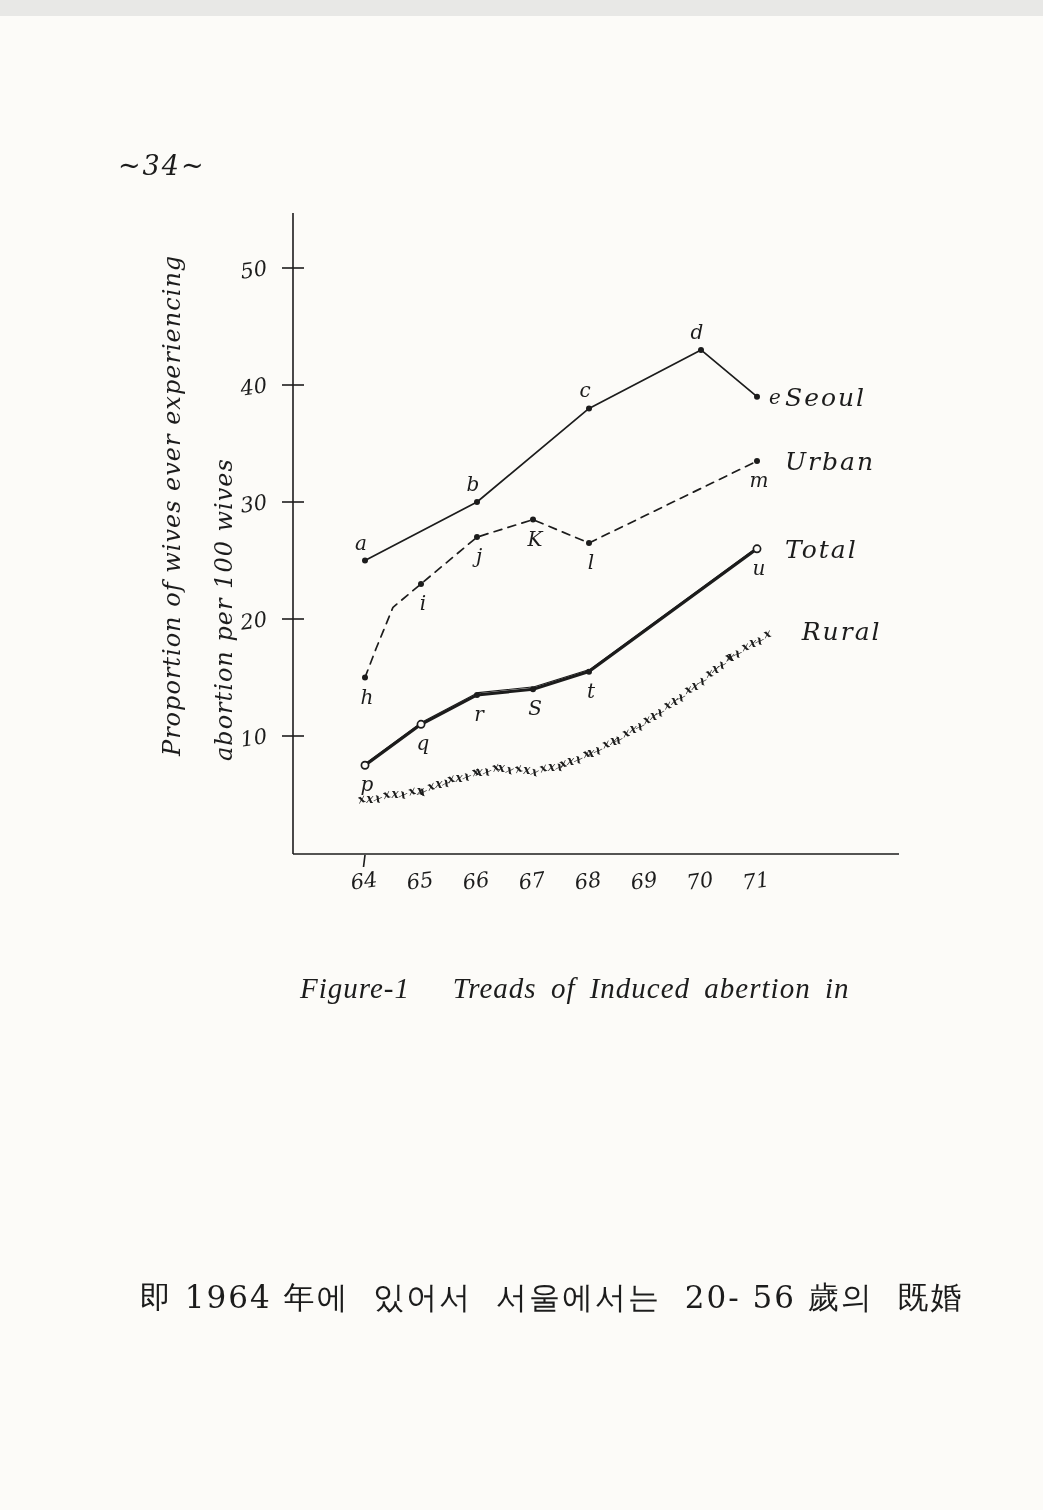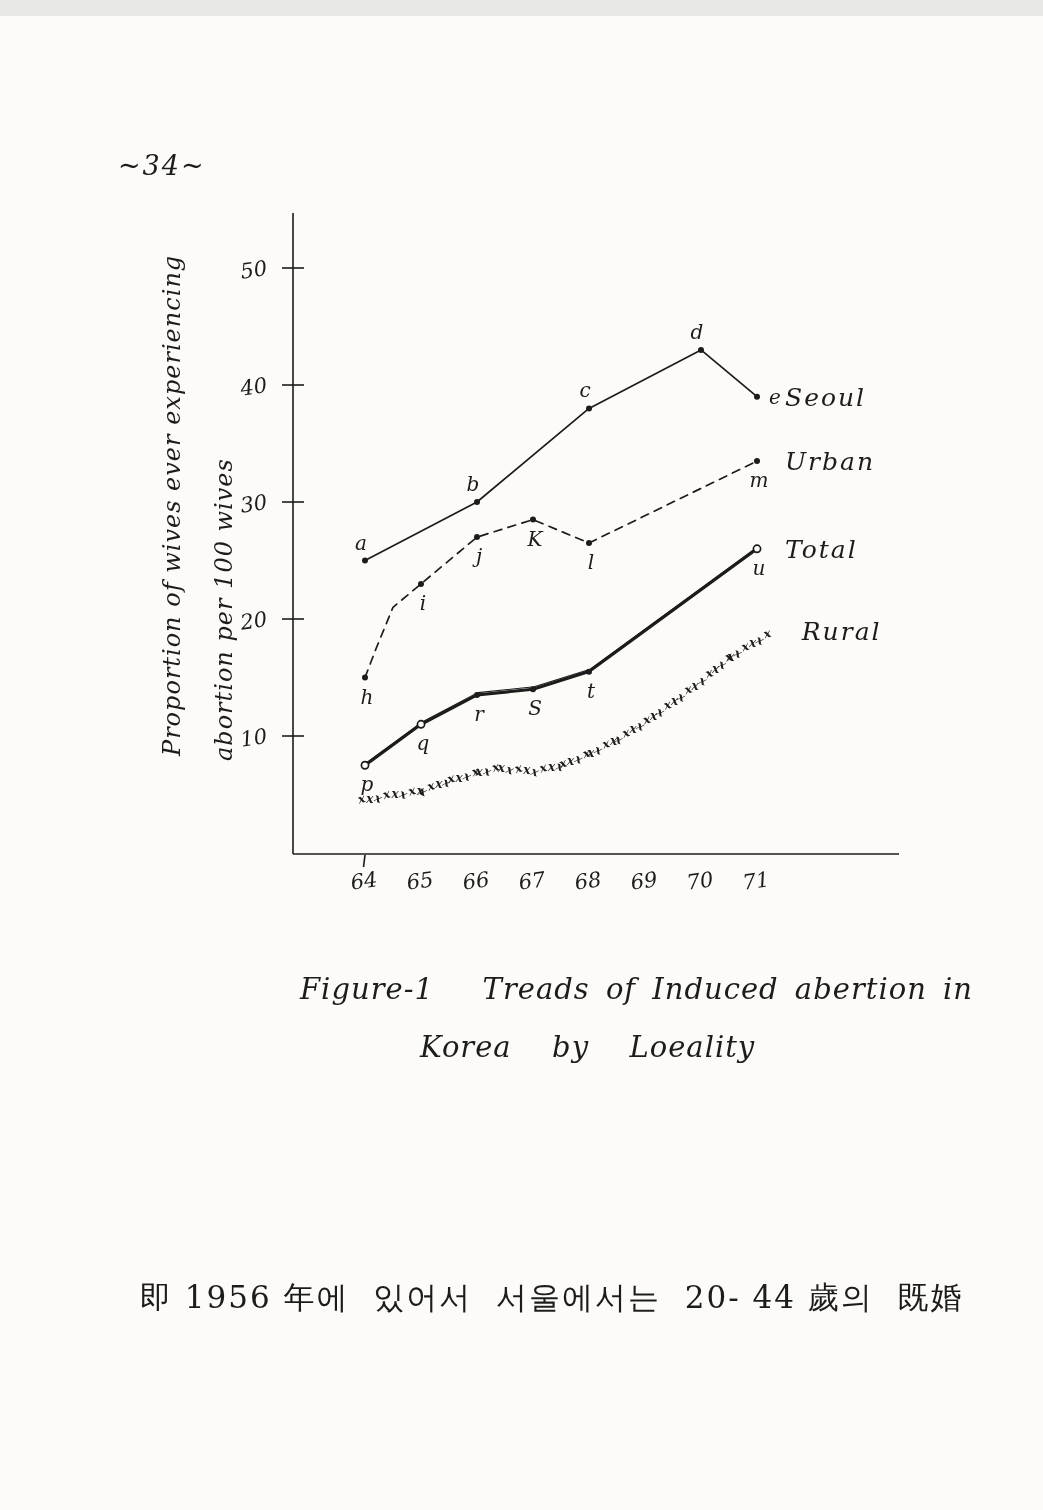--- a/index.html
+++ b/index.html
@@ -19,21 +19,21 @@
   .thin{stroke-width:1.1;}
   .dot{fill:#1c1c1c;}
   .dot.open{fill:#fcfbf8;stroke:#1c1c1c;stroke-width:1.7;}
   #chart-svg text{fill:#1c1c1c;font-family:"DejaVu Serif",serif;font-style:italic;}
   .tick{font-size:21px;}
   .ylab{font-size:24px;letter-spacing:1px;}
   .plab{font-size:20px;}
   .sname{font-size:25px;letter-spacing:2px;}
   .xm{font-size:12px;font-weight:bold;}
   .xaxis-caption{left:446px;top:890px;font-size:30px;letter-spacing:3px;word-spacing:16px;}
-  .fig-caption-1{left:300px;top:956px;font-size:29px;letter-spacing:1px;word-spacing:6px;}
+  .fig-caption-1{left:300px;top:956px;font-size:29px;letter-spacing:1px;word-spacing:6px;font-family:Liberation Serif, serif;}
   .fig-caption-2{left:420px;top:1014px;font-size:29px;letter-spacing:1px;word-spacing:10px;}
   .paragraph{left:102px;top:1086px;width:880px;font-size:31px;line-height:78px;letter-spacing:2px;}
   .paragraph .pline:first-child{text-indent:38px;}
 </style>
 </head>
 <body>
 
 <div class="page">
 
   <div class="abs hand page-number">~34~</div>
@@ -172,22 +172,21 @@
         <text x="752.5740880915663" y="631.449760925356" class="xm" text-anchor="middle" transform="rotate(0 752.5740880915663 627.449760925356)">x</text>
         <text x="759.8606244107776" y="628.2729597568298" class="xm" text-anchor="middle" transform="rotate(18 759.8606244107776 624.2729597568298)">x</text>
         <text x="767.1471607299891" y="621.4961585883034" class="xm" text-anchor="middle" transform="rotate(-18 767.1471607299891 617.4961585883034)">x</text>
         <text x="801.7999999999998" y="623.7" class="sname">Rural</text>
       </g>
     </svg>
 
 
   <div class="abs hand fig-caption-1">Figure-1   Treads of Induced abertion in</div>
 
-  <div class="abs hand fig-caption-2">Korea  by  Loeality</div>
 
   <div class="abs paragraph">
-    <div class="pline">即 1956 年에  있어서  서울에서는  20- 44 歲의  既婚</div>
+    <div class="pline">即 1964 年에  있어서  서울에서는  20- 56 歲의  既婚</div>
     <div class="pline">婦의  約 1/4 이,  人工流産을  經驗하고  있으며  1966 年</div>
     
     
   </div>
 
 </div>
 
 </body></html>

